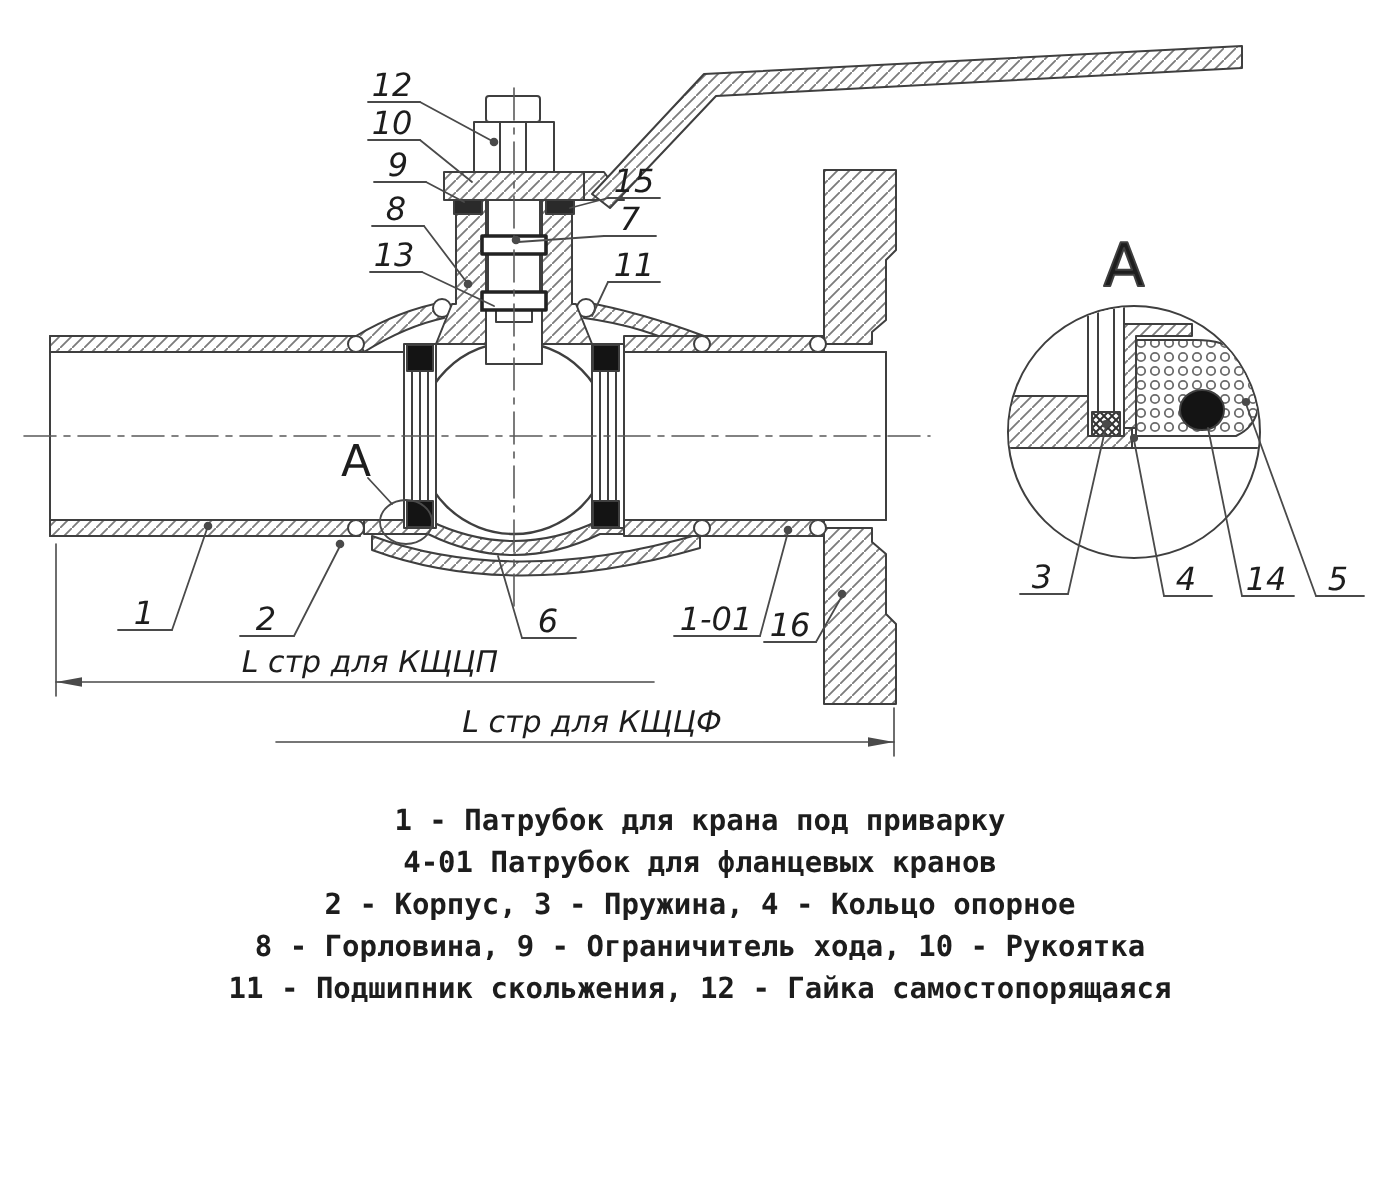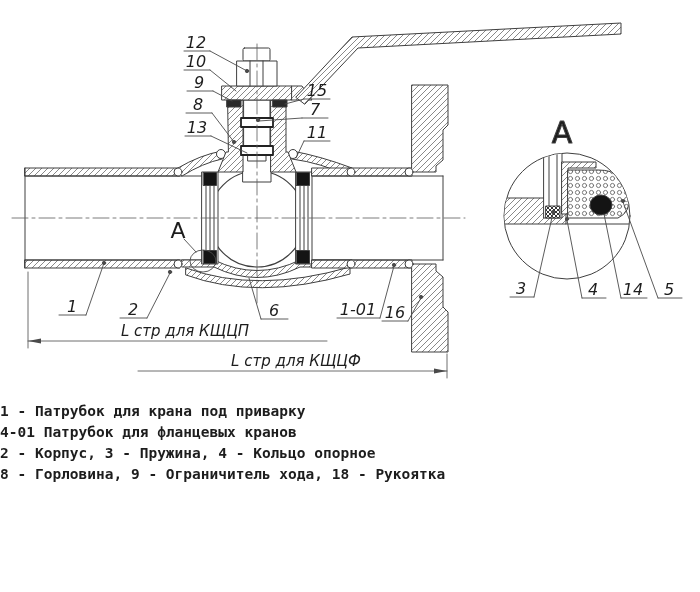--- a/index.html
+++ b/index.html
@@ -1,19 +1,19 @@
 <!DOCTYPE html>
 <html><head>
 <meta charset="utf-8">
 <style>
   html,body{margin:0;padding:0;background:#ffffff;}
   .page{position:relative;width:700px;height:592px;background:#ffffff;overflow:hidden;
         font-family:"DejaVu Sans",sans-serif;}
   .drawing{position:absolute;left:0;top:0;}
-  .legend{position:absolute;left:0;top:401px;width:700px;
+  .legend{position:absolute;left:0;top:401px;width:700px;text-align:center;
           font-family:"DejaVu Sans Mono",monospace;font-size:14.5px;font-weight:600;
           line-height:21px;color:#1d1d1d;letter-spacing:0px;}
   .legend div{white-space:pre;}
   svg text{fill:#1d1d1d;}
   .callout{font-family:"DejaVu Sans",sans-serif;font-style:italic;font-size:16px;}
   .dimtext{font-family:"DejaVu Sans",sans-serif;font-style:italic;font-size:15px;}
   .marker{font-family:"DejaVu Sans",sans-serif;font-size:22px;}
   .marker-big{font-family:"DejaVu Sans",sans-serif;font-size:30px;}
 </style>
 </head>
@@ -232,16 +232,17 @@
       <polygon points="447,371 434,368.6 434,373.4" fill="#4a4a4a" stroke="none"></polygon>
     </g>
     <text class="dimtext" x="185" y="336" text-anchor="middle">L стр для КЩЦП</text>
     <text class="dimtext" x="296" y="366" text-anchor="middle">L стр для КЩЦФ</text>
   </svg>
 
   <div class="legend">
     <div>1 - Патрубок для крана под приварку</div>
     <div>4-01 Патрубок для фланцевых кранов</div>
     <div>2 - Корпус, 3 - Пружина, 4 - Кольцо опорное</div>
-    <div>8 - Горловина, 9 - Ограничитель хода, 18 - Рукоятка</div>
+    <div>8 - Горловина, 9 - Ограничитель хода, 10 - Рукоятка</div>
+    <div>11 - Подшипник скольжения, 12 - Гайка самостопорящаяся</div>
   </div>
 
 </div>
 
 </body></html>

